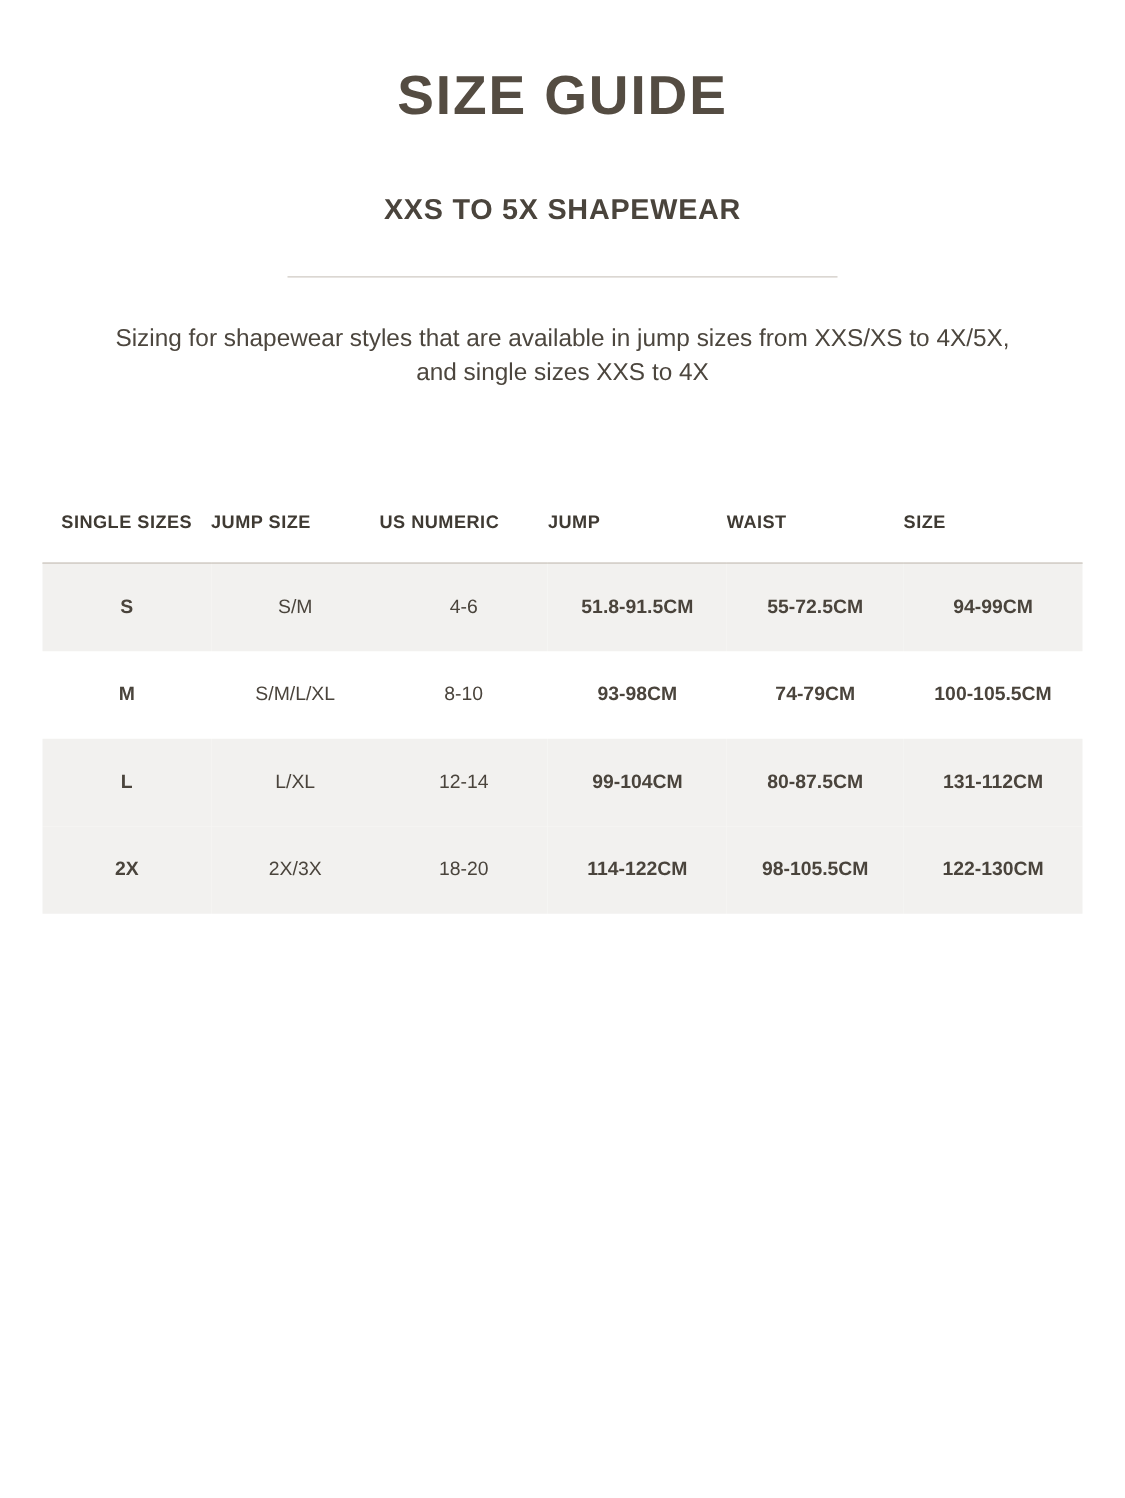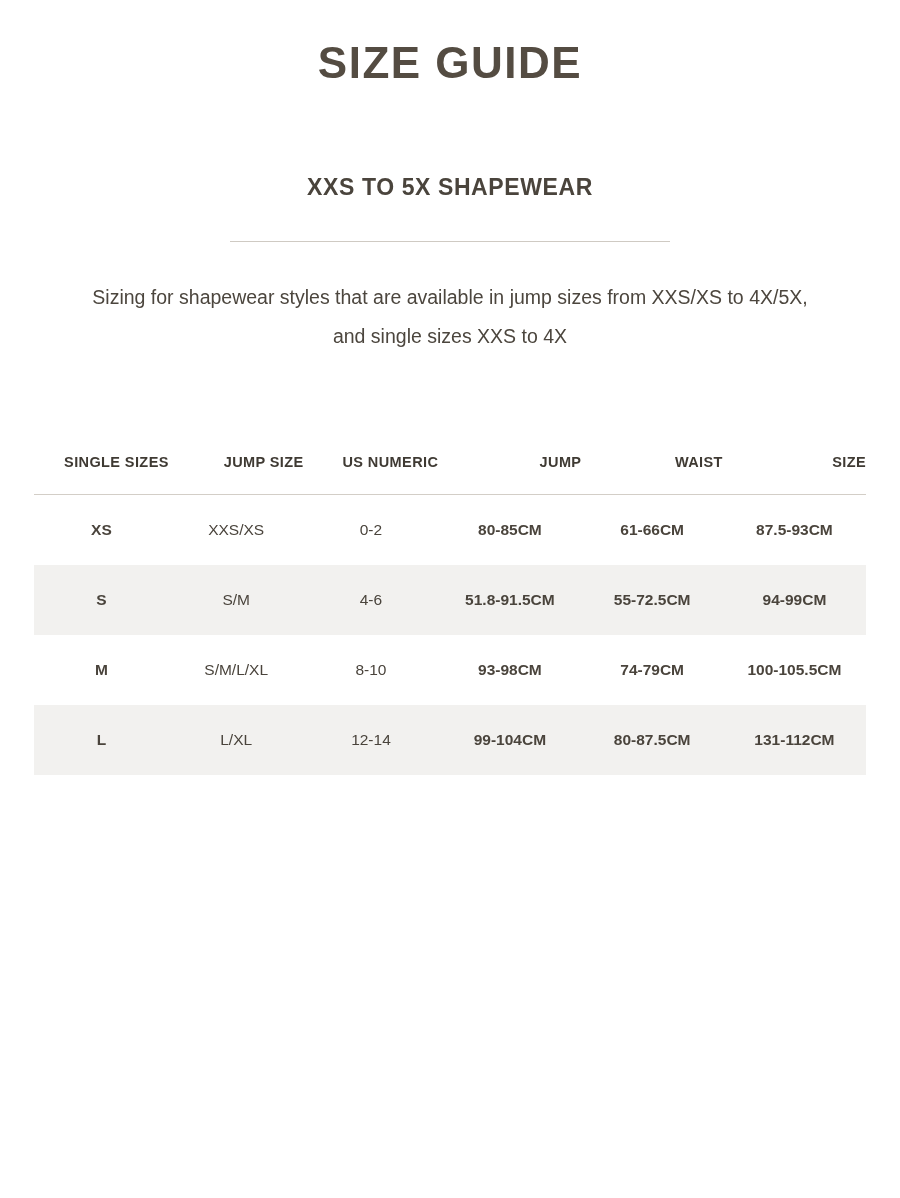--- a/index.html
+++ b/index.html
@@ -19,64 +19,65 @@
     height: 1198px;
     position: relative;
     box-sizing: border-box;
   }
   .title {
     text-align: center;
     font-size: 44px;
     font-weight: bold;
     letter-spacing: 1.5px;
     color: #544c42;
-    margin-top: 38px;
+    margin-top: 52px;
   }
   .subtitle {
     text-align: center;
     font-size: 23px;
     font-weight: bold;
     letter-spacing: 0.6px;
     color: #4a443c;
-    margin-top: 86px;
+    margin-top: 52px;
   }
   .divider {
     width: 440px;
     height: 1px;
     background: #cfcac3;
     margin: 40px auto 0 auto;
   }
   .intro {
     width: 720px;
     margin: 36px auto 0 auto;
     text-align: center;
     font-size: 19.5px;
-    line-height: 39px;
+    line-height: 27px;
     color: #4c463e;
     font-weight: 400;
   }
   .table-wrap {
     margin-top: 84px;
     padding: 0 34px;
   }
   table.size-table {
     width: 100%;
     border-collapse: collapse;
     table-layout: fixed;
   }
   table.size-table thead th {
     font-size: 14.5px;
     font-weight: bold;
     letter-spacing: 0.4px;
     color: #3f3a33;
-    text-align: right;
+    text-align: left;
     padding: 14px 0 24px 0;
     border-bottom: 1px solid #d3cec7;
   }
   table.size-table thead th.first-col {
+    text-align: center;
   }
   table.size-table tbody td {
     text-align: center;
     height: 68px;
     font-size: 15.5px;
     color: #4a443c;
   }
   table.size-table tbody tr.alt td {
     background: #f2f1ef;
   }
@@ -127,28 +128,20 @@
         <tr>
           <th class="first-col">SINGLE SIZES</th>
           <th>JUMP SIZE</th>
           <th>US NUMERIC</th>
           <th>JUMP</th>
           <th>WAIST</th>
           <th>SIZE</th>
         </tr>
       </thead>
       <tbody>
-        <tr>
-          <td class="c-single">XS</td>
-          <td class="c-jump">XXS/XS</td>
-          <td class="c-usnum">0-2</td>
-          <td class="c-meas">80-85CM</td>
-          <td class="c-meas">61-66CM</td>
-          <td class="c-meas">87.5-93CM</td>
-        </tr>
         <tr class="alt">
           <td class="c-single">S</td>
           <td class="c-jump">S/M</td>
           <td class="c-usnum">4-6</td>
           <td class="c-meas">51.8-91.5CM</td>
           <td class="c-meas">55-72.5CM</td>
           <td class="c-meas">94-99CM</td>
         </tr>
         <tr>
           <td class="c-single">M</td>
@@ -159,17 +152,25 @@
           <td class="c-meas">100-105.5CM</td>
         </tr>
         <tr class="alt">
           <td class="c-single">L</td>
           <td class="c-jump">L/XL</td>
           <td class="c-usnum">12-14</td>
           <td class="c-meas">99-104CM</td>
           <td class="c-meas">80-87.5CM</td>
           <td class="c-meas">131-112CM</td>
         </tr>
+        <tr class="alt">
+          <td class="c-single">2X</td>
+          <td class="c-jump">2X/3X</td>
+          <td class="c-usnum">18-20</td>
+          <td class="c-meas">114-122CM</td>
+          <td class="c-meas">98-105.5CM</td>
+          <td class="c-meas">122-130CM</td>
+        </tr>
       </tbody>
     </table>
   </div>
 
 </div>
 
 </body></html>

